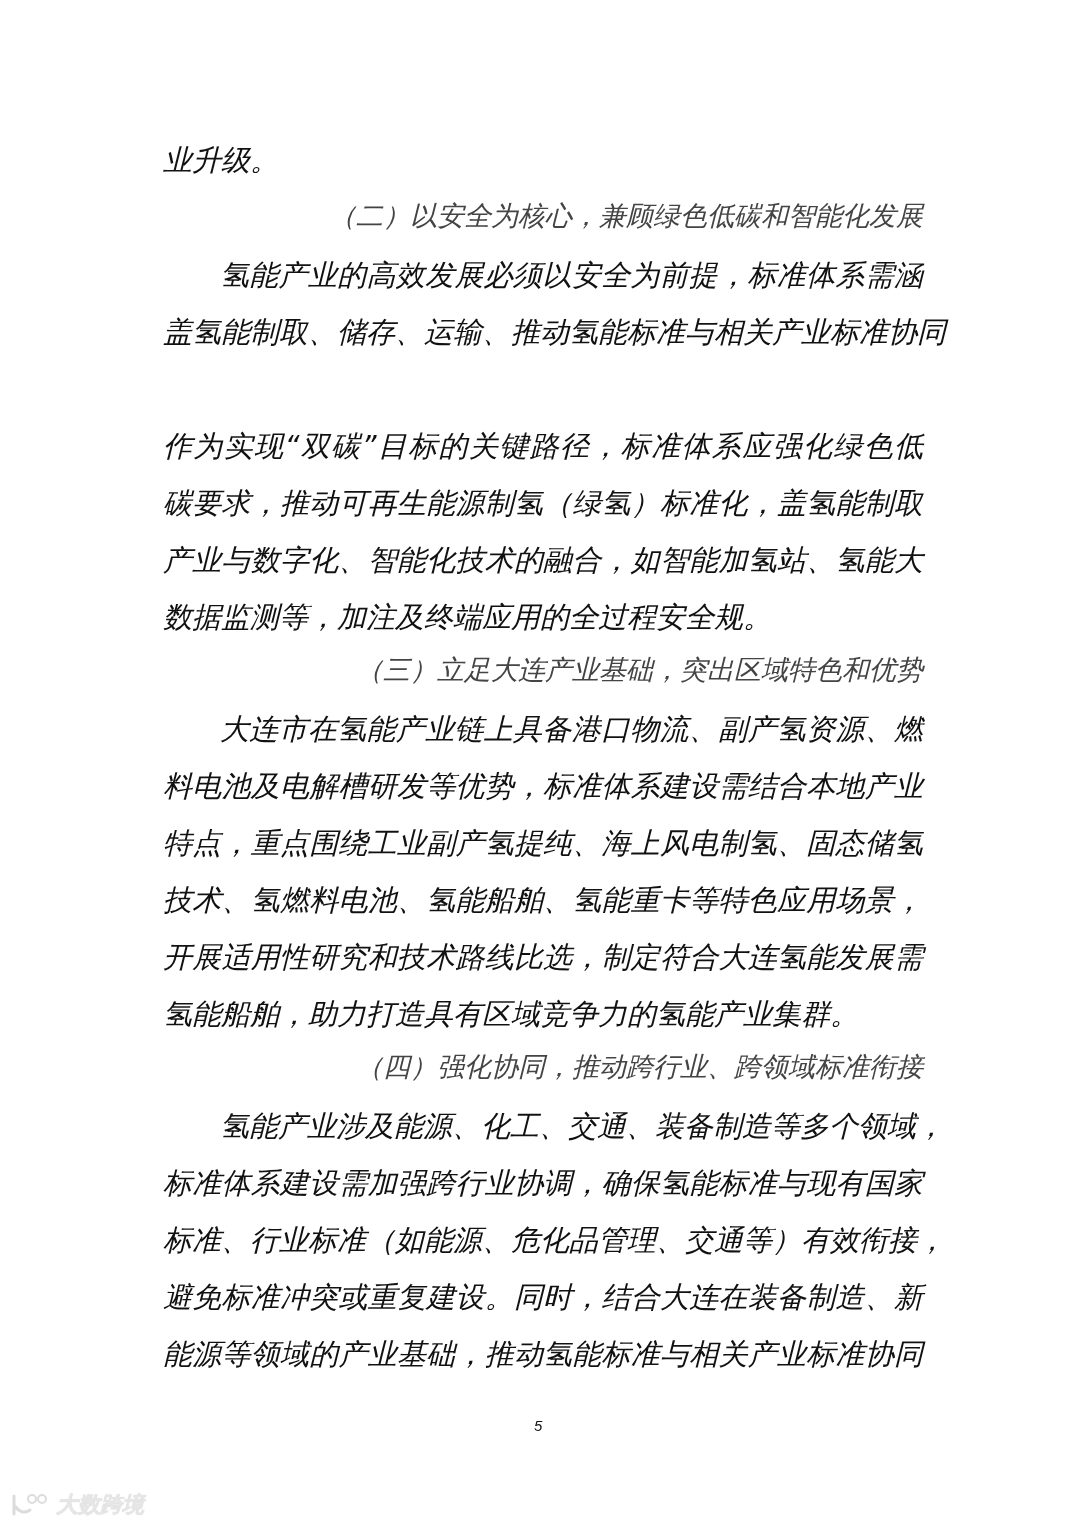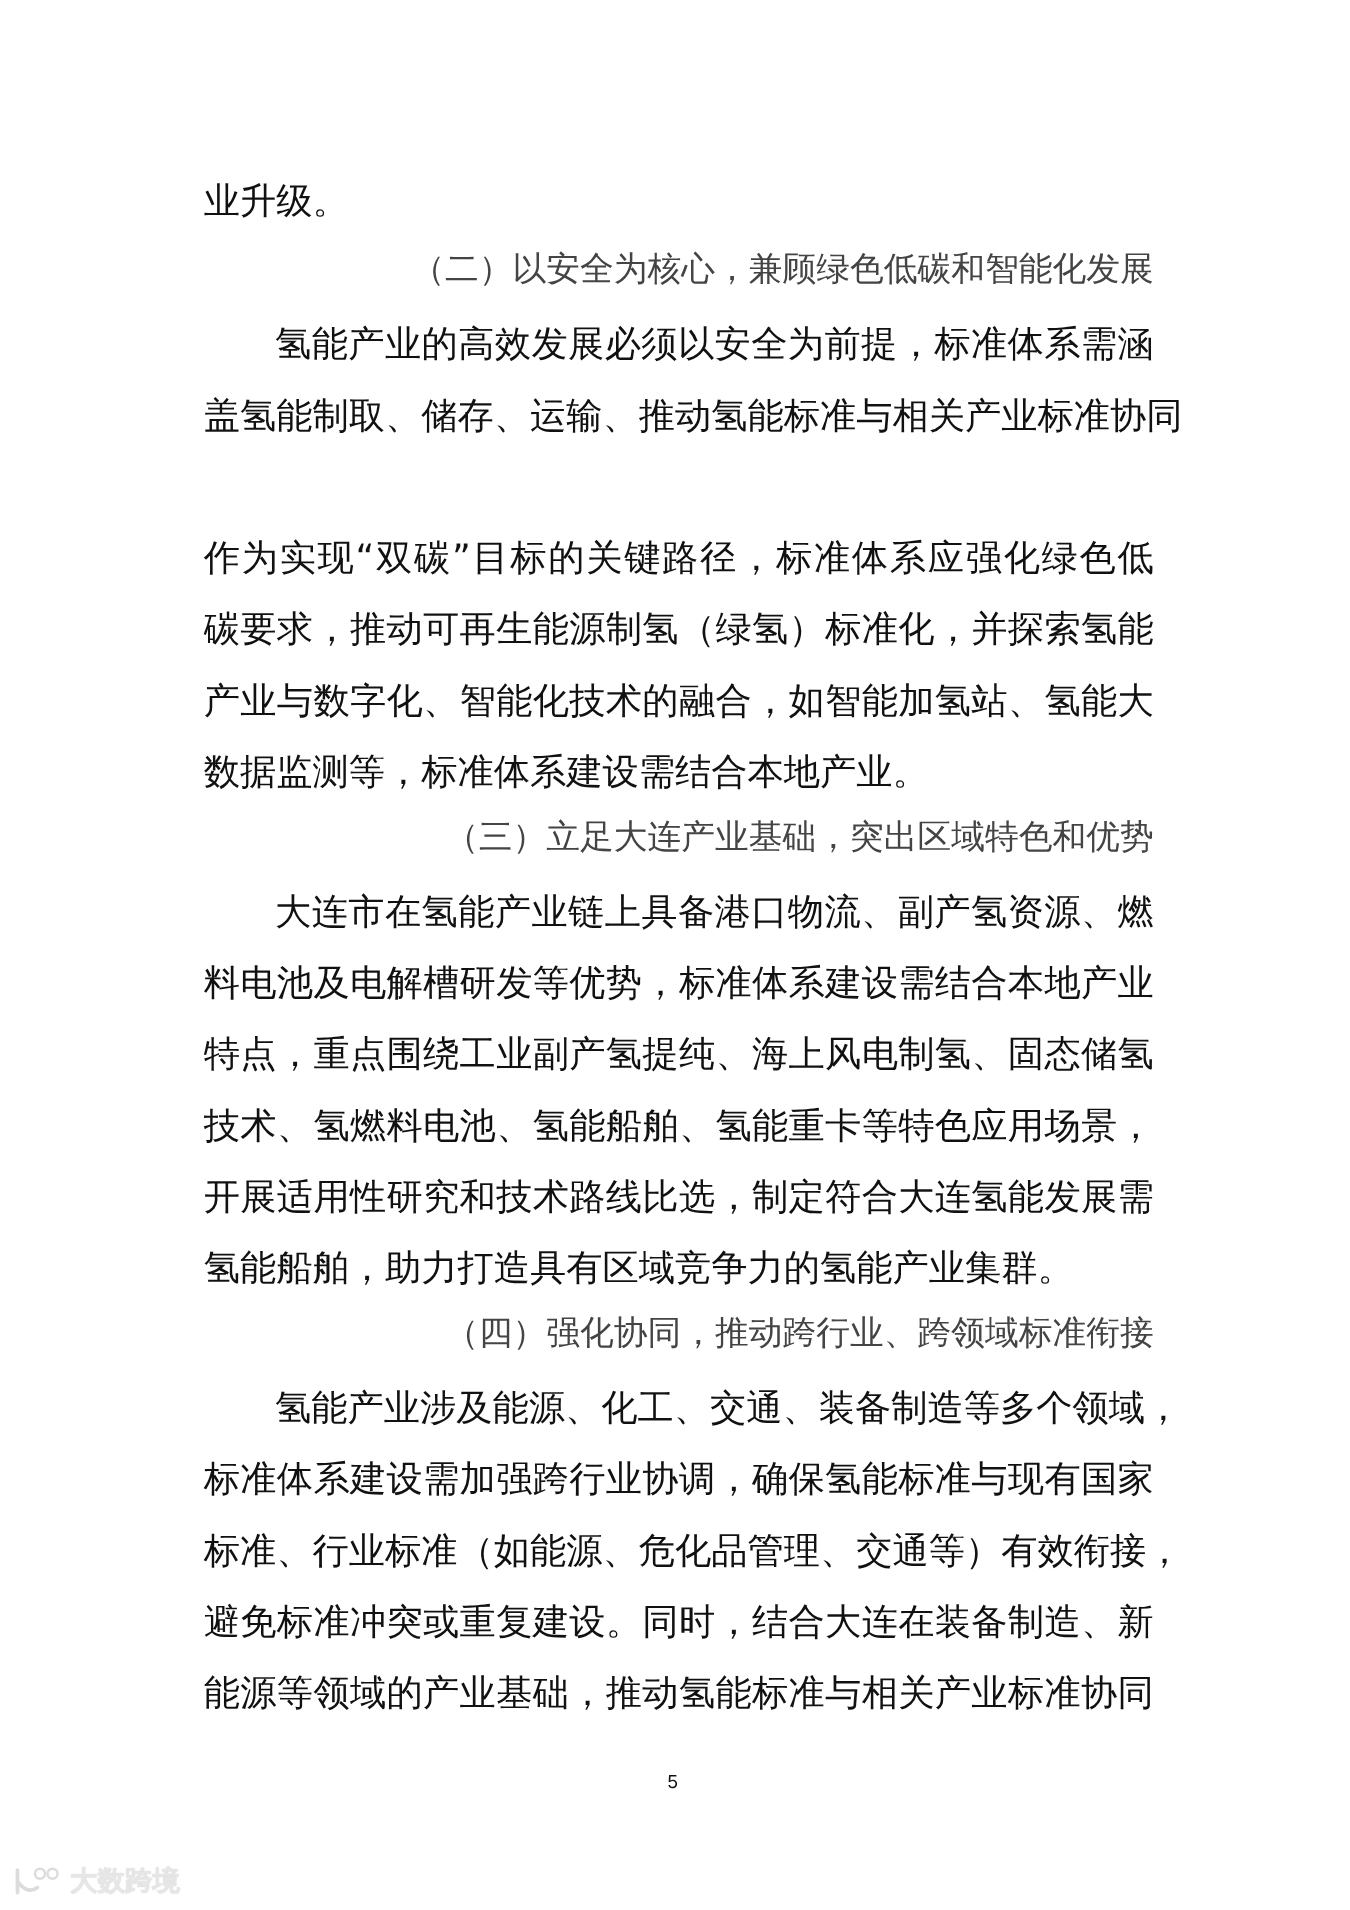--- a/index.html
+++ b/index.html
@@ -1,17 +1,17 @@
 <!DOCTYPE html>
 <html><head>
   <meta charset="utf-8">
   <style>
     html, body { margin: 0; padding: 0; background: #ffffff; }
     body { width: 1080px; height: 1528px; position: relative; overflow: hidden; }
-    .page { position: absolute; left: 0; top: 0; width: 856px; height: 1528px; background: #fff; }
+    .page { position: absolute; left: 0; top: 0; width: 856px; height: 1528px; background: #fff; font-style: italic; }
     .line {
       position: absolute;
       left: 163px;
       width: 760px;
       font-family: "DejaVu Sans", "Liberation Sans", sans-serif;
       font-size: 29px;
       color: #111;
       white-space: nowrap;
       letter-spacing: 0px;
       line-height: 40px;
@@ -51,23 +51,23 @@
   </style>
 </head>
 <body>
 
 <div class="page">
   <div class="line body-line last" style="top:140px">业升级。</div>
   <div class="line heading" style="top:196px">（二）以安全为核心，兼顾绿色低碳和智能化发展</div>
   <div class="line body-line indent" style="top:255px">氢能产业的高效发展必须以安全为前提，标准体系需涵</div>
   <div class="line body-line" style="top:312px">盖氢能制取、储存、运输、推动氢能标准与相关产业标准协同</div>
   <div class="line body-line" style="top:426px">作为实现“双碳”目标的关键路径，标准体系应强化绿色低</div>
-  <div class="line body-line" style="top:483px">碳要求，推动可再生能源制氢（绿氢）标准化，并探索氢能</div>
+  <div class="line body-line" style="top:483px">碳要求，推动可再生能源制氢（绿氢）标准化，盖氢能制取</div>
   <div class="line body-line" style="top:540px">产业与数字化、智能化技术的融合，如智能加氢站、氢能大</div>
-  <div class="line body-line last" style="top:597px">数据监测等，标准体系建设需结合本地产业。</div>
+  <div class="line body-line last" style="top:597px">数据监测等，加注及终端应用的全过程安全规。</div>
   <div class="line body-line indent" style="top:709px">大连市在氢能产业链上具备港口物流、副产氢资源、燃</div>
   <div class="line heading" style="top:650px">（三）立足大连产业基础，突出区域特色和优势</div>
   <div class="line body-line" style="top:766px">料电池及电解槽研发等优势，标准体系建设需结合本地产业</div>
   <div class="line body-line" style="top:823px">特点，重点围绕工业副产氢提纯、海上风电制氢、固态储氢</div>
   <div class="line body-line" style="top:880px">技术、氢燃料电池、氢能船舶、氢能重卡等特色应用场景，</div>
   <div class="line body-line" style="top:937px">开展适用性研究和技术路线比选，制定符合大连氢能发展需</div>
   <div class="line body-line last" style="top:994px">氢能船舶，助力打造具有区域竞争力的氢能产业集群。</div>
   <div class="line heading" style="top:1047px">（四）强化协同，推动跨行业、跨领域标准衔接</div>
   <div class="line body-line indent" style="top:1106px">氢能产业涉及能源、化工、交通、装备制造等多个领域，</div>
   <div class="line body-line" style="top:1163px">标准体系建设需加强跨行业协调，确保氢能标准与现有国家</div>

